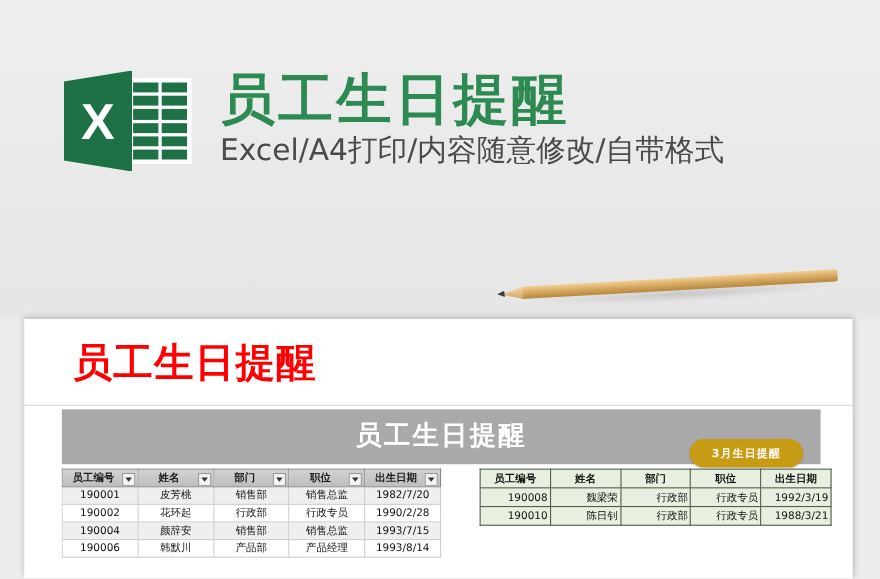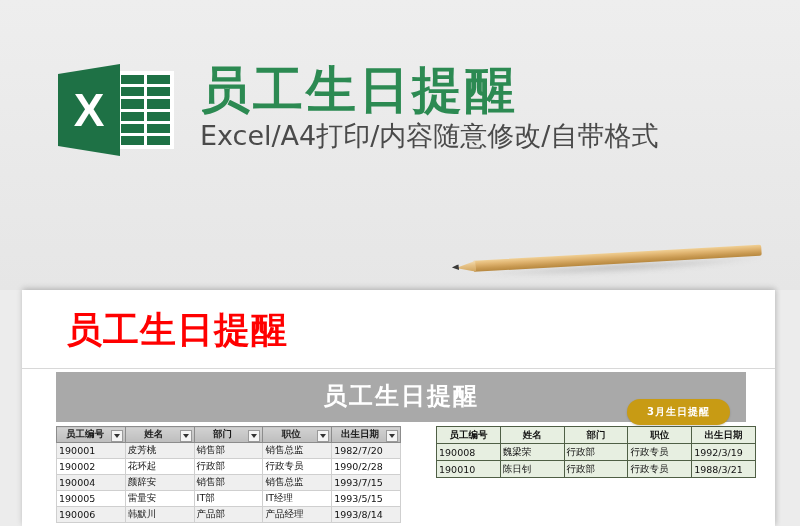--- a/index.html
+++ b/index.html
@@ -134,39 +134,39 @@
     position:absolute;right:2px;top:2.5px;width:10px;height:10px;
     background:#f4f4f4;border:1px solid #9a9a9a;
     display:flex;align-items:center;justify-content:center;
   }
   .filter-btn i{
     display:block;width:0;height:0;border-left:3px solid transparent;
     border-right:3px solid transparent;border-top:4px solid #333;
   }
   #left-table td{
     border:1px solid #cfcfcf;height:15px;padding:0 2px;
-    font-size:9.5px;color:#111;text-align:left;
+    font-size:9.5px;color:#111;text-align:center;
     background:#ffffff;
   }
   #left-table tr:nth-child(odd) td{background:#efefef;}
   #left-table tr:nth-child(even) td{background:#ffffff;}
 
   
   #right-table{
     position:absolute;left:380px;top:54px;width:320px;
     border-collapse:collapse;table-layout:fixed;
     font-family:"DejaVu Sans","Liberation Sans",sans-serif;
   }
   #right-table th{
     background:#e7efe1;border:1px solid #4f5f45;
     font-size:9.5px;font-weight:bold;color:#101010;height:16px;padding:0;
   }
   #right-table td{
     background:#e7efe1;border:1px solid #4f5f45;
-    font-size:9.5px;color:#111;height:16px;text-align:left;padding:0 2px;
+    font-size:9.5px;color:#111;height:16px;text-align:right;padding:0 2px;
   }
   #right-panel-bg{
     position:absolute;left:380px;top:54px;width:322px;height:100px;
     background:#e7efe1;z-index:-1;
   }
   #sheet-right-edge{
     position:absolute;left:702px;top:0;width:17px;height:154px;background:#ffffff;
   }
 </style>
 </head>
@@ -273,27 +273,20 @@
           <td>1990/2/28</td>
         </tr>
         <tr>
           <td>190004</td>
           <td>颜辞安</td>
           <td>销售部</td>
           <td>销售总监</td>
           <td>1993/7/15</td>
         </tr>
         <tr>
-          <td>190005</td>
-          <td>雷量安</td>
-          <td>IT部</td>
-          <td>IT经理</td>
-          <td>1993/5/15</td>
-        </tr>
-        <tr>
           <td>190006</td>
           <td>韩默川</td>
           <td>产品部</td>
           <td>产品经理</td>
           <td>1993/8/14</td>
         </tr>
       </tbody>
     </table>
 
     <div id="right-panel-bg"></div>

